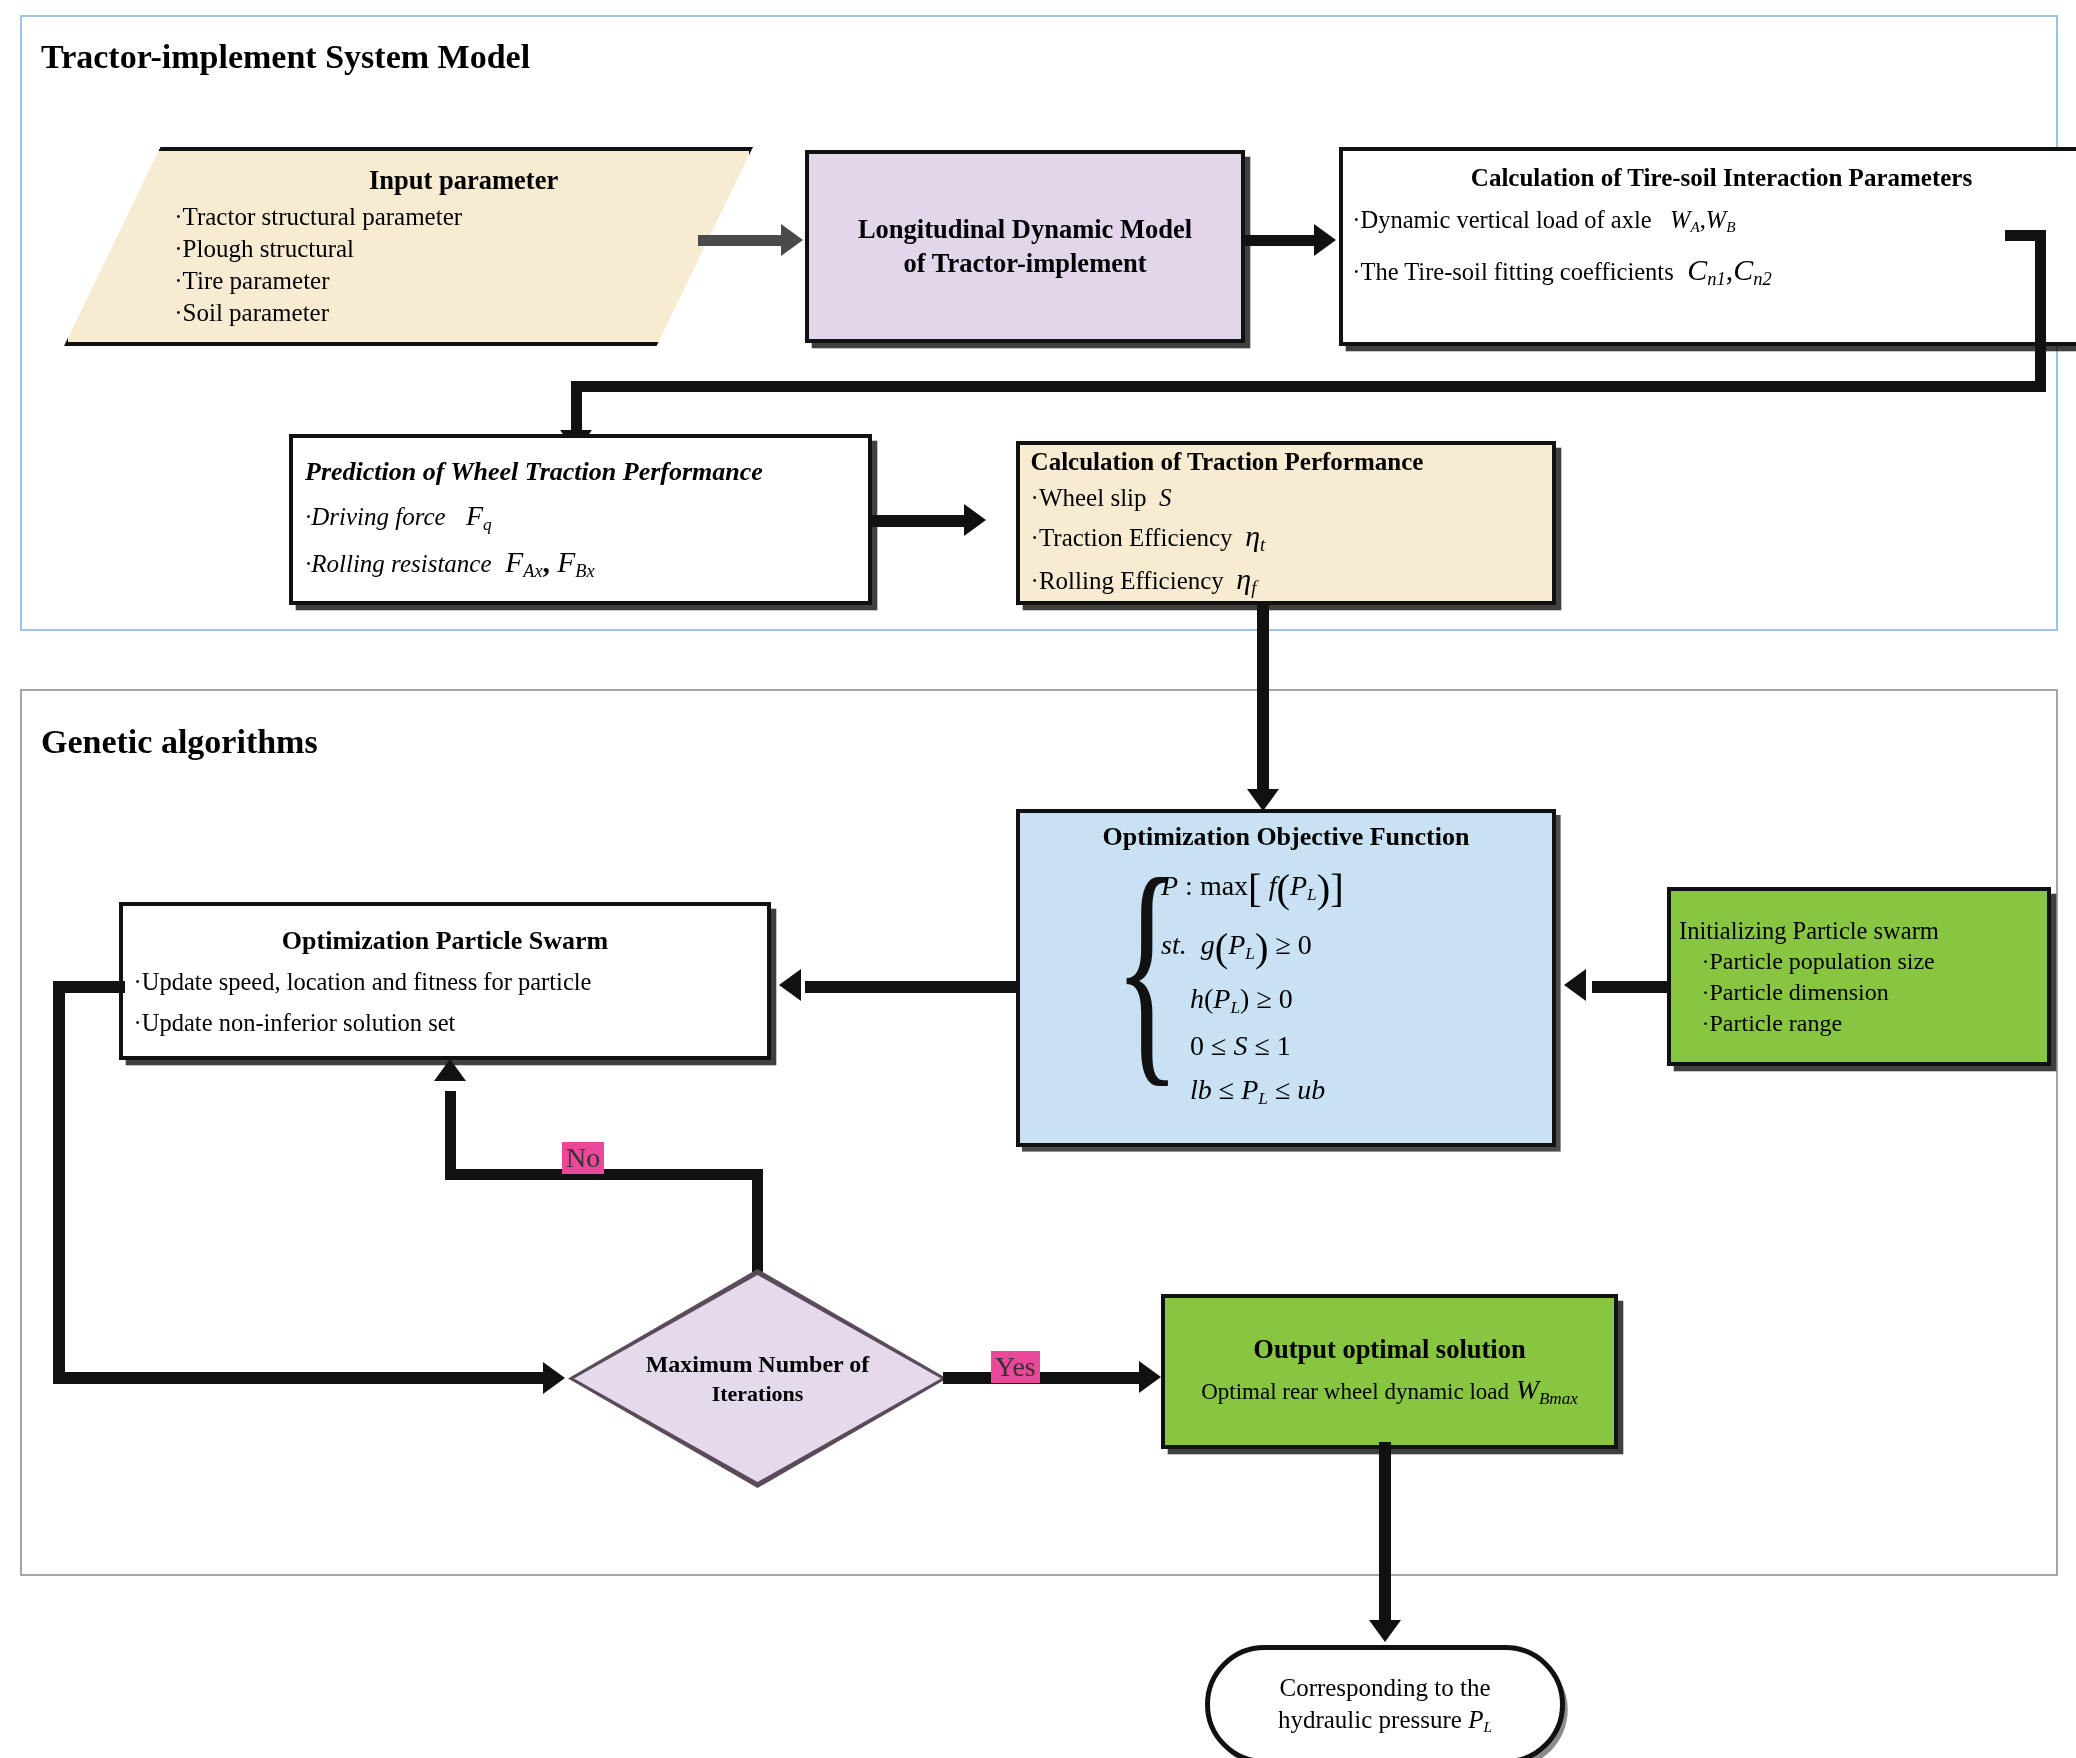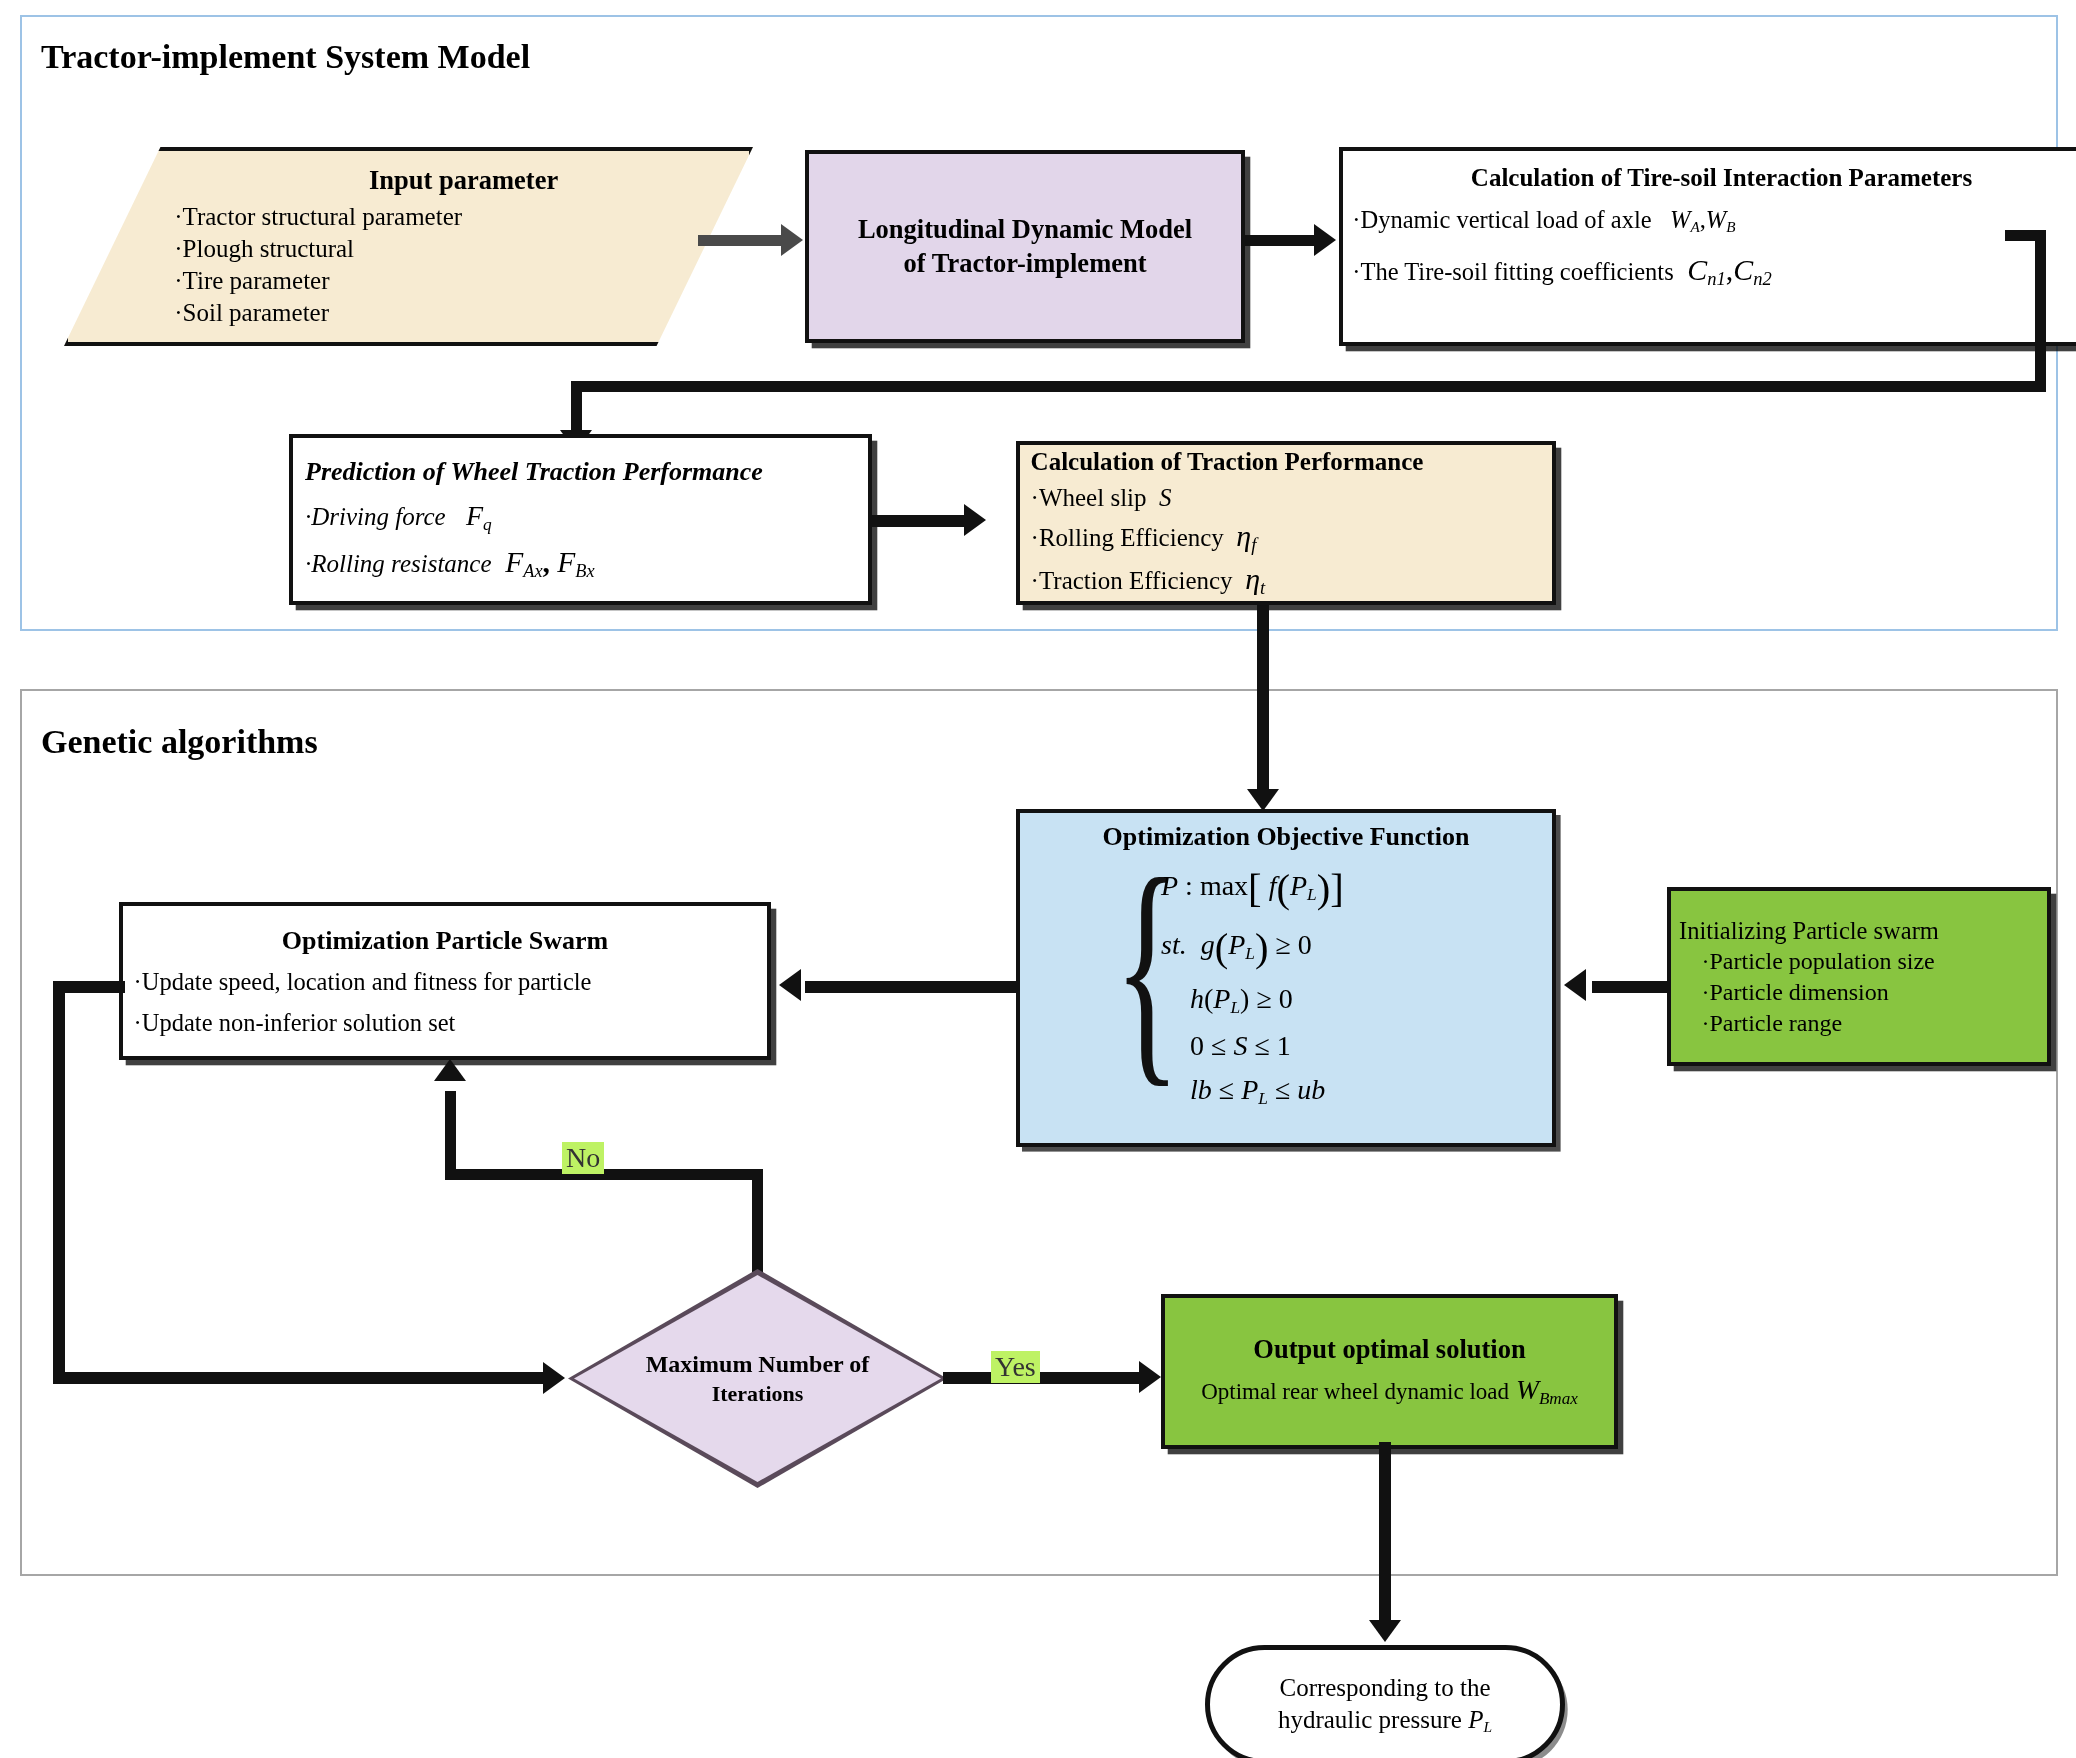--- a/index.html
+++ b/index.html
@@ -59,21 +59,21 @@
 
   
   .hline{position:absolute;background:#111;}
   .vline{position:absolute;background:#111;}
   .ar{position:absolute;width:0;height:0;}
   .ar-r{border-top:16px solid transparent;border-bottom:16px solid transparent;border-left:22.5px solid #111;}
   .ar-l{border-top:16px solid transparent;border-bottom:16px solid transparent;border-right:22.5px solid #111;}
   .ar-d{border-left:16px solid transparent;border-right:16px solid transparent;border-top:22.5px solid #111;}
   .ar-u{border-left:16px solid transparent;border-right:16px solid transparent;border-bottom:22.5px solid #111;}
   .ar-r.grey{border-left-color:#4a4a4a;}
-  .edge-label{position:absolute;background:#bef264;padding:0 4px;color:#333;font-weight:normal;}
+  .edge-label{position:absolute;background:#ec4899;padding:0 4px;color:#333;font-weight:normal;}
 
   
   .math{font-family:"Liberation Serif",serif;font-style:italic;}
   .mu{font-style:normal;}
   sub{font-size:.62em;font-style:italic;vertical-align:-0.28em;}
   .brace{position:absolute;font-size:199px;line-height:1;font-family:"Liberation Serif",serif;
          color:#111;font-weight:300;transform:scaleX(.55);transform-origin:left center;}
   .eqs{position:absolute;display:flex;flex-direction:column;gap:12px;}
   .eq{white-space:nowrap;color:#000;}
   .bigbr{font-size:1.45em;vertical-align:-0.18em;font-style:normal;}
@@ -148,22 +148,22 @@
     </div>
   </div>
 
   <div class="hline" style="left:870px;top:515px;width:99px;height:12px;"></div>
   <div class="ar ar-r" style="left:964px;top:504px;"></div>
 
   <div class="node rect beige" style="left:1016px;top:441px;width:540px;height:164px;">
     <div class="inner" style="padding:4px 10.6px;justify-content:center;">
       <div class="ln t-center" style="font-size:25px;text-align:left;">Calculation of Traction Performance</div>
       <div class="ln" style="font-size:25px;margin-top:4px;">·Wheel slip&nbsp;&nbsp;<span class="math">S</span></div>
+      <div class="ln" style="font-size:25px;margin-top:2.6px;">·Traction Efficiency&nbsp;&nbsp;<span class="math" style="font-size:1.2em;">η<sub>t</sub></span></div>
       <div class="ln" style="font-size:25px;margin-top:2.6px;">·Rolling Efficiency&nbsp;&nbsp;<span class="math" style="font-size:1.2em;">η<sub>f</sub></span></div>
-      <div class="ln" style="font-size:25px;margin-top:2.6px;">·Traction Efficiency&nbsp;&nbsp;<span class="math" style="font-size:1.2em;">η<sub>t</sub></span></div>
     </div>
   </div>
 
   <div class="vline" style="left:1257px;top:604px;width:12px;height:192px;"></div>
   <div class="ar ar-d" style="left:1247px;top:789px;"></div>
 
   <div class="node rect blue" style="left:1016px;top:809px;width:540px;height:338px;box-shadow:5.3px 5.3px 0 -0.7px rgba(0,0,0,.7);">
     <div class="inner" style="padding:6.6px 9.3px;justify-content:flex-start;">
       <div class="ln t-center" style="font-size:26px;">Optimization Objective Function</div>
     </div>

